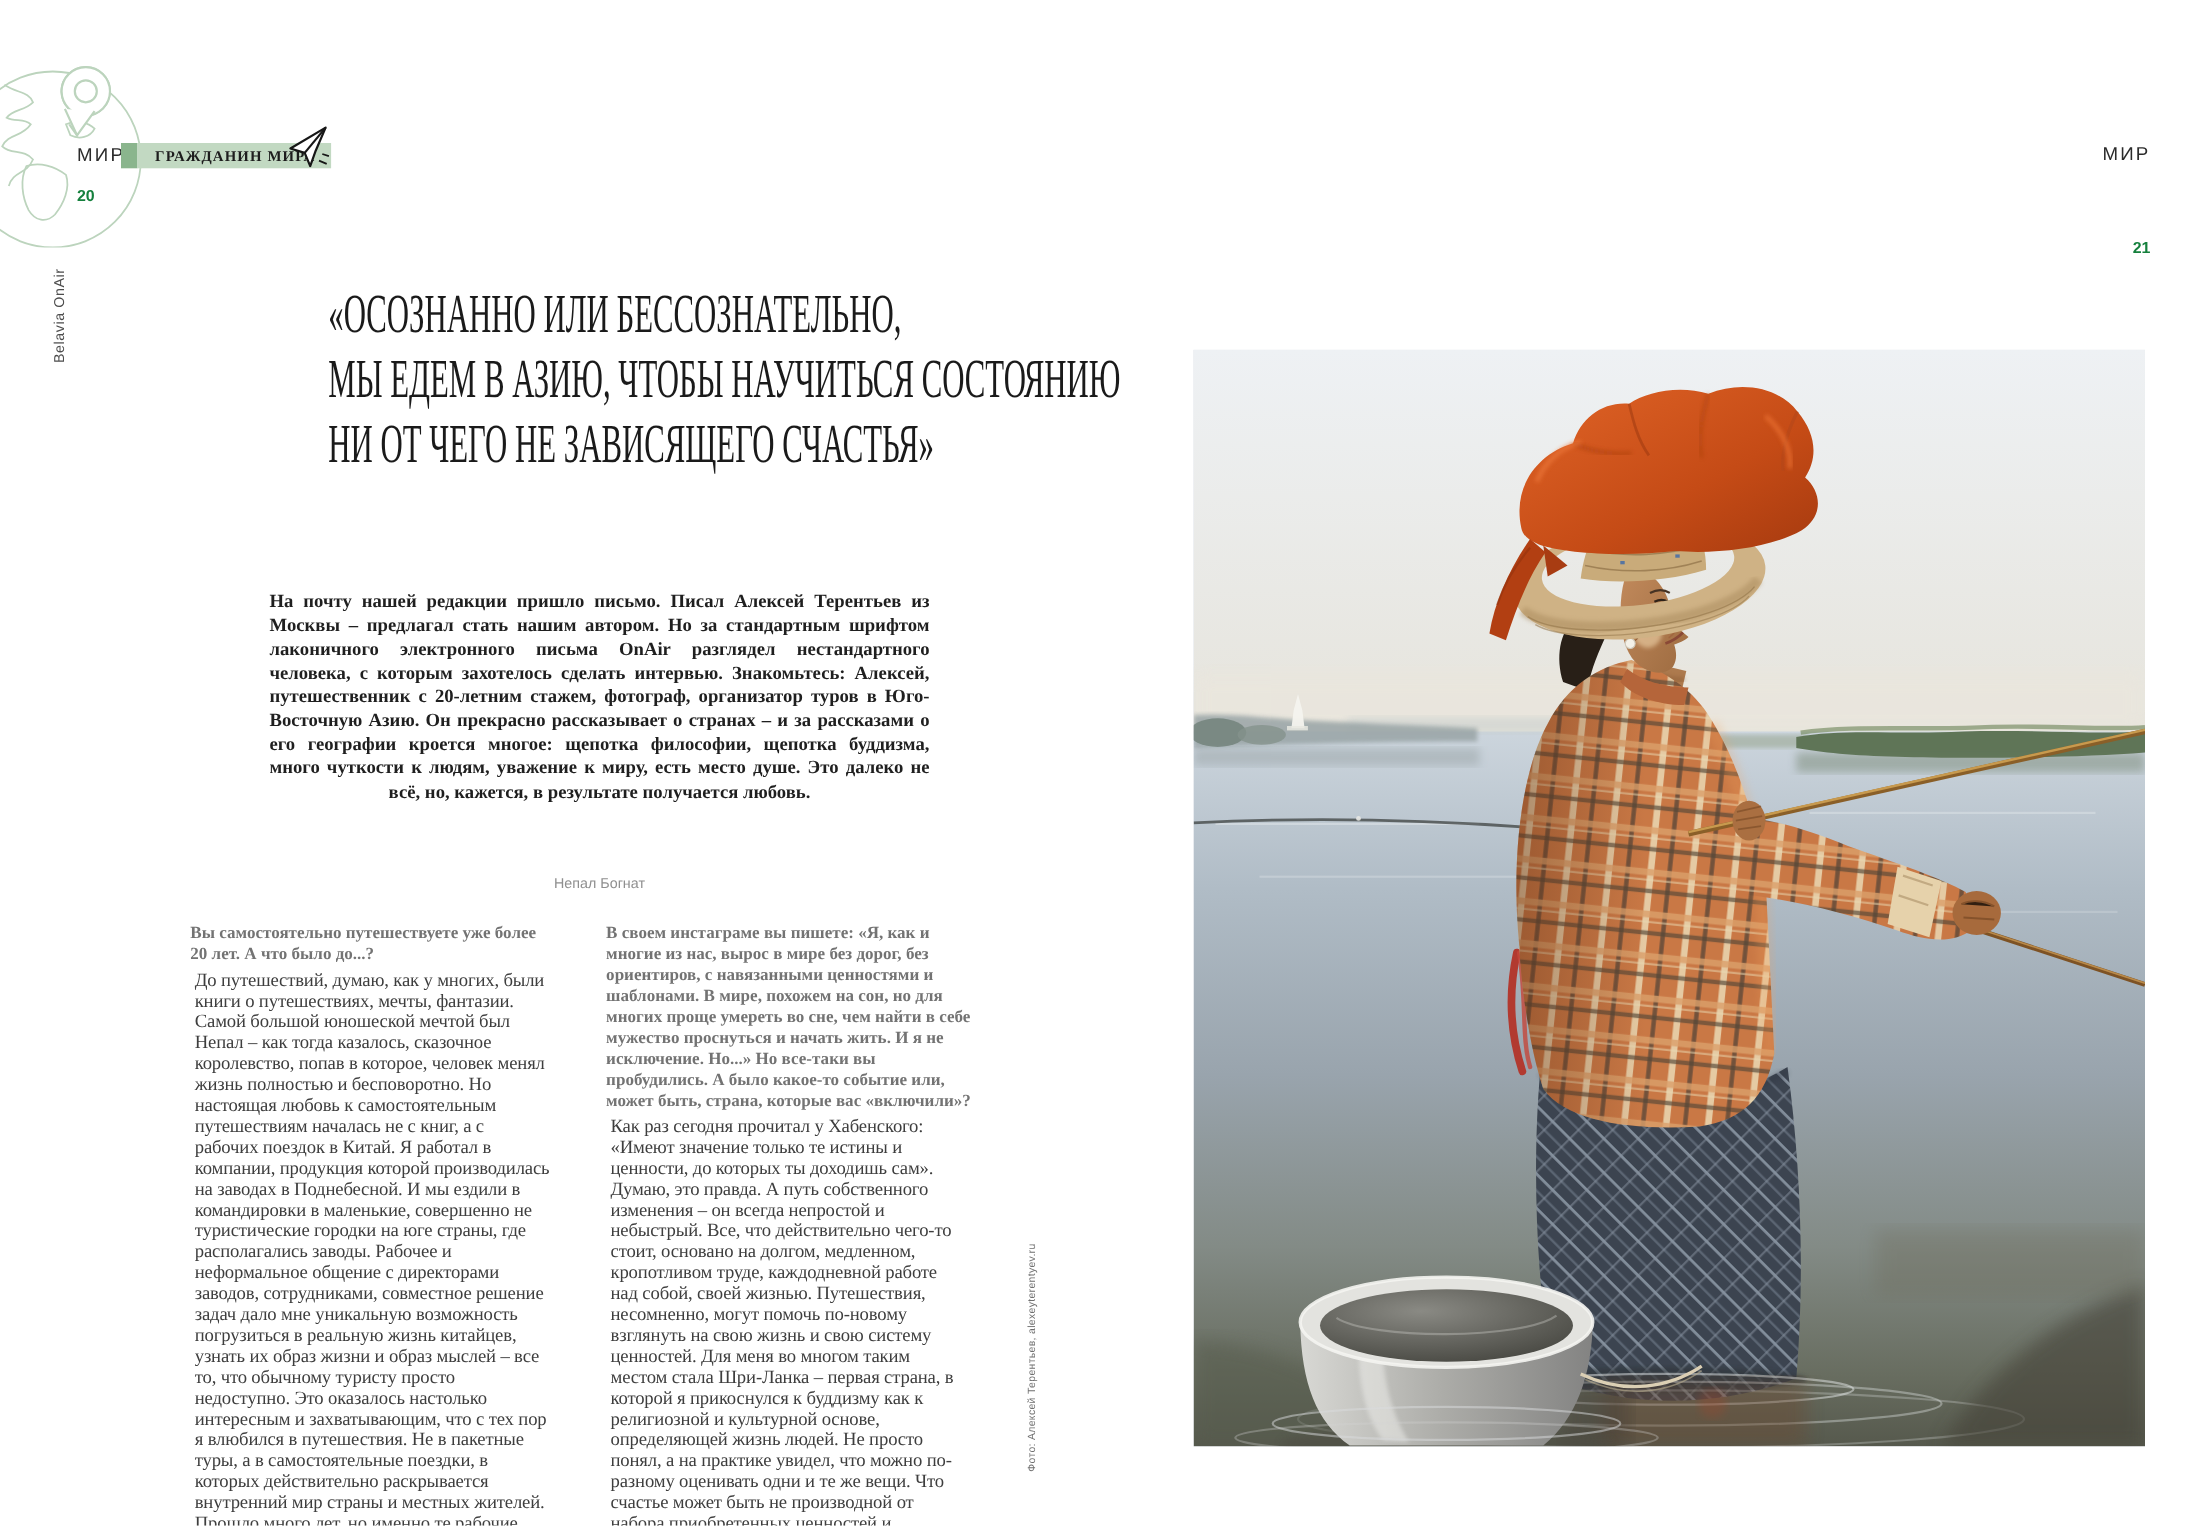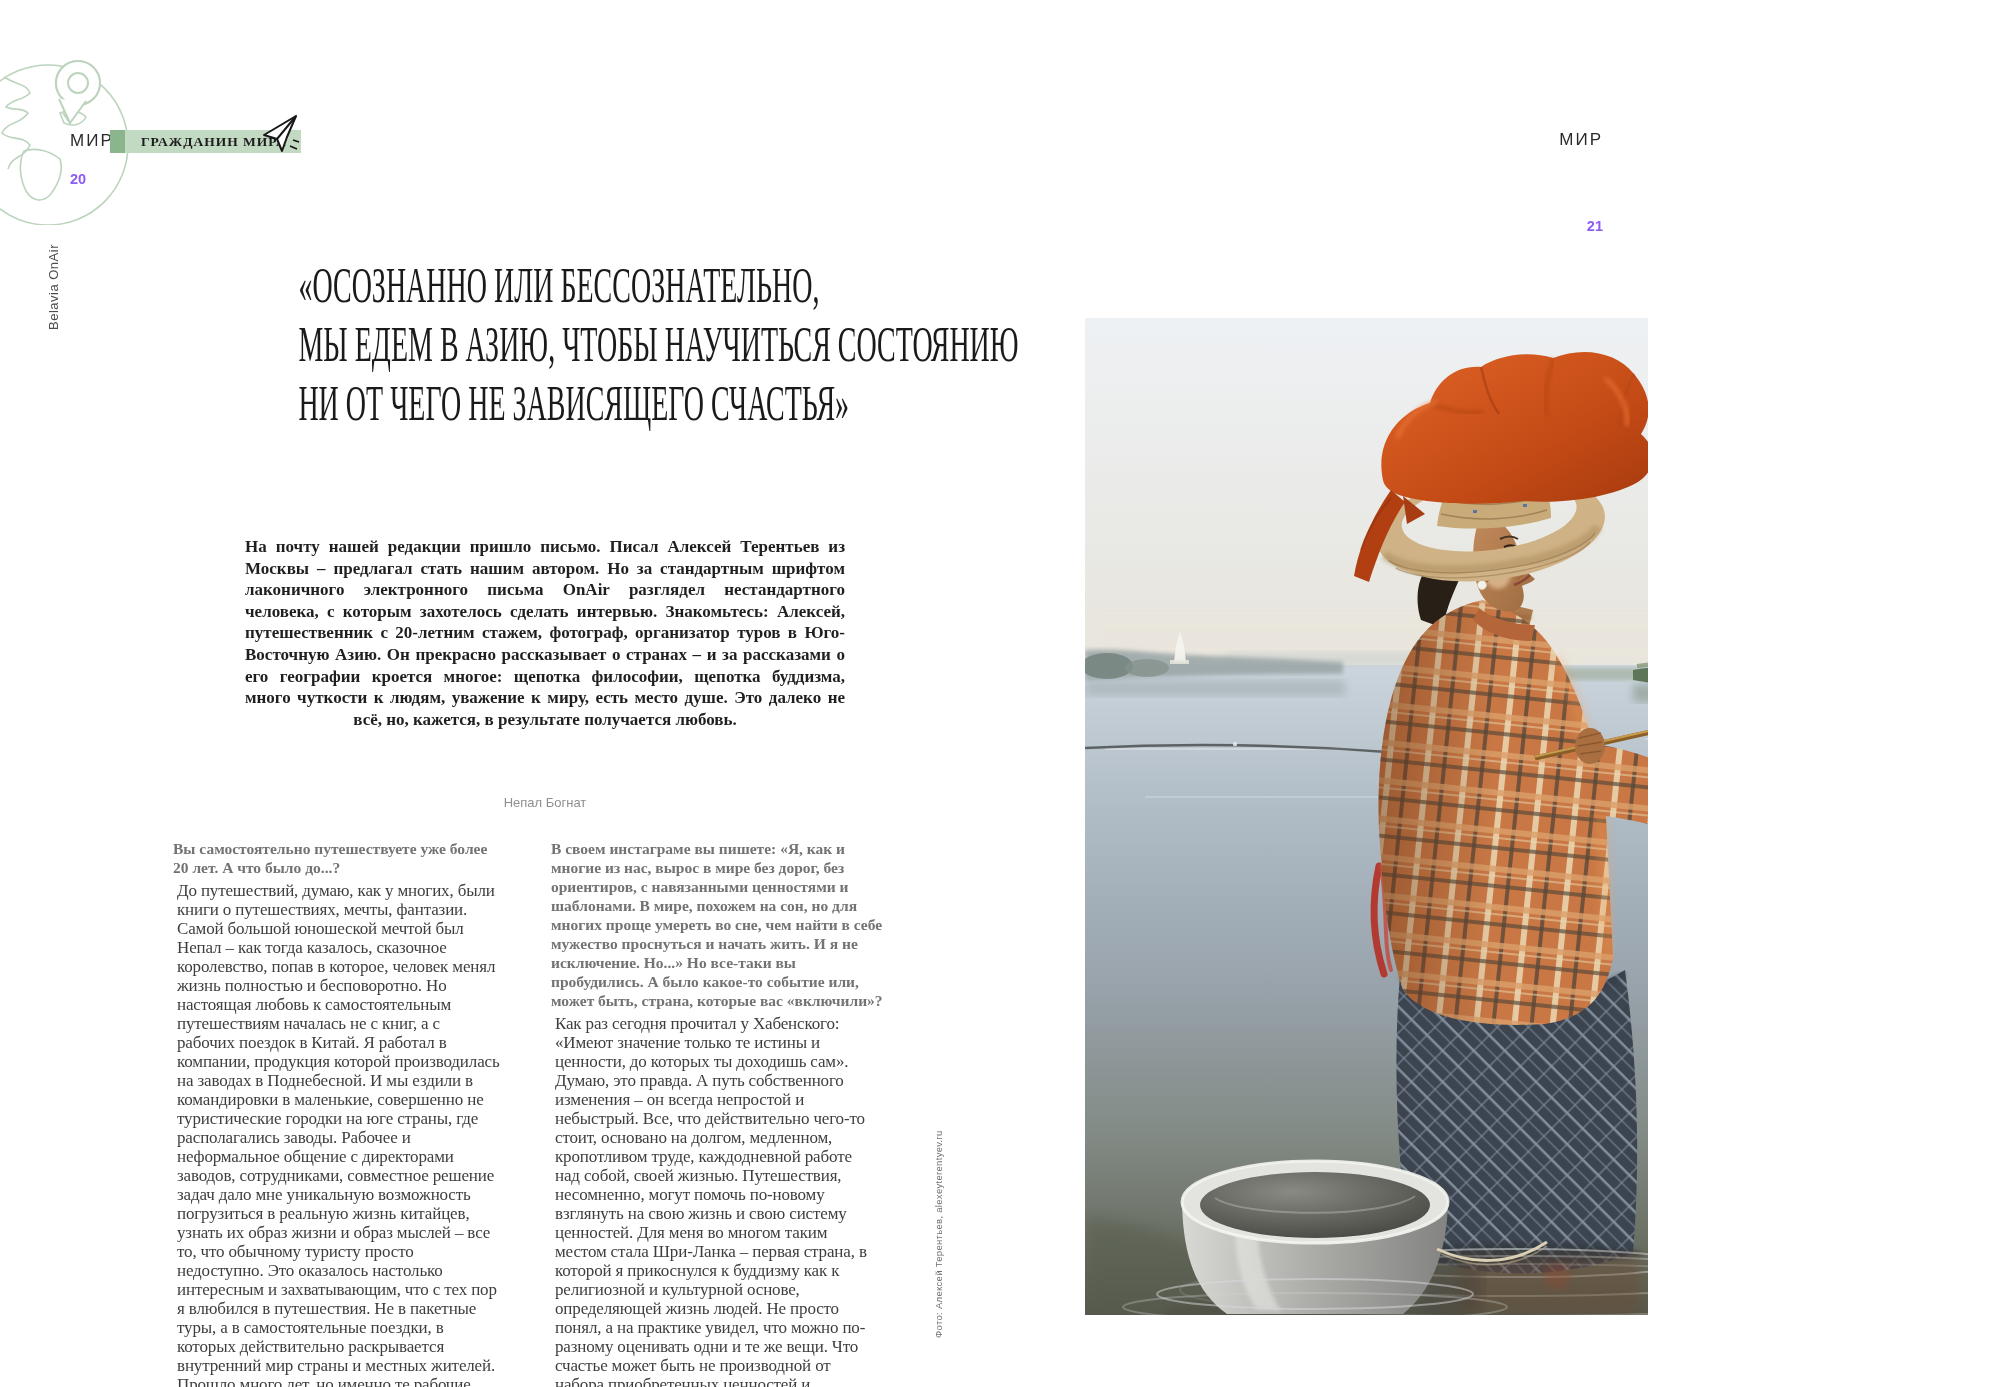--- a/index.html
+++ b/index.html
@@ -1,22 +1,22 @@
 <!DOCTYPE html>
 <html><head>
 <meta charset="utf-8">
 <style>
   html,body{margin:0;padding:0;background:#ffffff;}
-  .spread{position:relative;width:1648px;height:1387px;background:#ffffff;overflow:hidden;
+  .spread{position:relative;width:2000px;height:1387px;background:#ffffff;overflow:hidden;
           font-family:"Liberation Sans", sans-serif;color:#222;}
   .abs{position:absolute;}
 
   
   .section-label{font-size:17px;letter-spacing:2px;color:#2b2b2b;font-weight:400;}
-  .page-num{font-size:14.5px;font-weight:700;color:#8b5cf6;}
+  .page-num{font-size:14.5px;font-weight:700;color:#15803d;}
   .rubric-wrap{left:110px;top:130px;height:23px;display:flex;align-items:stretch;}
   .rubric-square{width:15px;background:#8ab58d;}
   .rubric-bar{background:#c2d9c2;display:flex;align-items:center;padding:0 14px 0 16px;}
   .rubric-text{font-family:"Liberation Serif", serif;font-weight:700;font-size:13.5px;
                letter-spacing:1px;color:#1d1d1d;white-space:nowrap;}
   .vert{writing-mode:vertical-rl;transform:rotate(180deg);}
   .magazine-vert{left:46px;top:150px;height:180px;font-size:13px;color:#4d4d4d;letter-spacing:.5px;}
   .credit-vert{left:933px;top:1085px;height:253px;font-size:9.5px;color:#6f6f6f;letter-spacing:.3px;}
 
   

